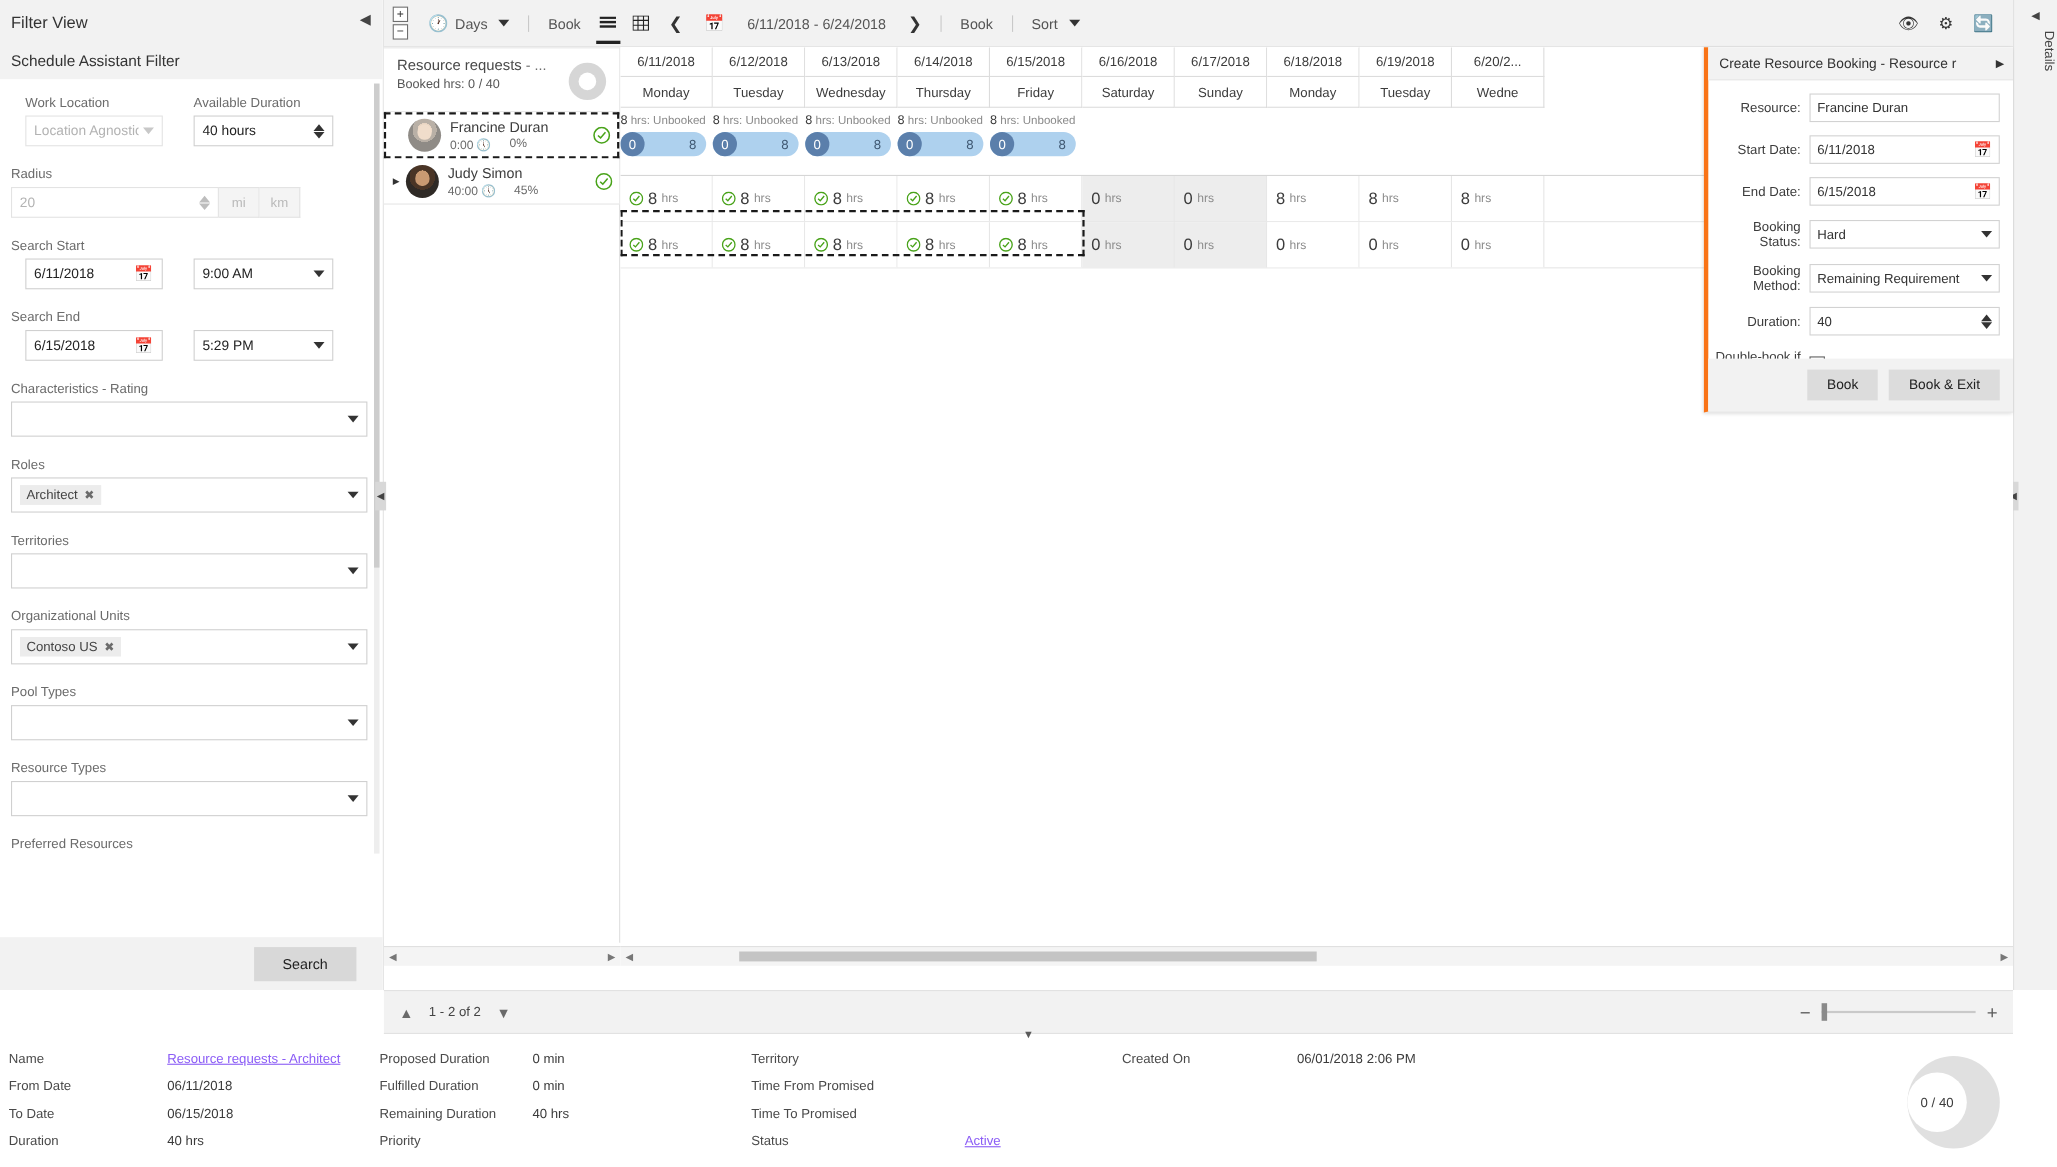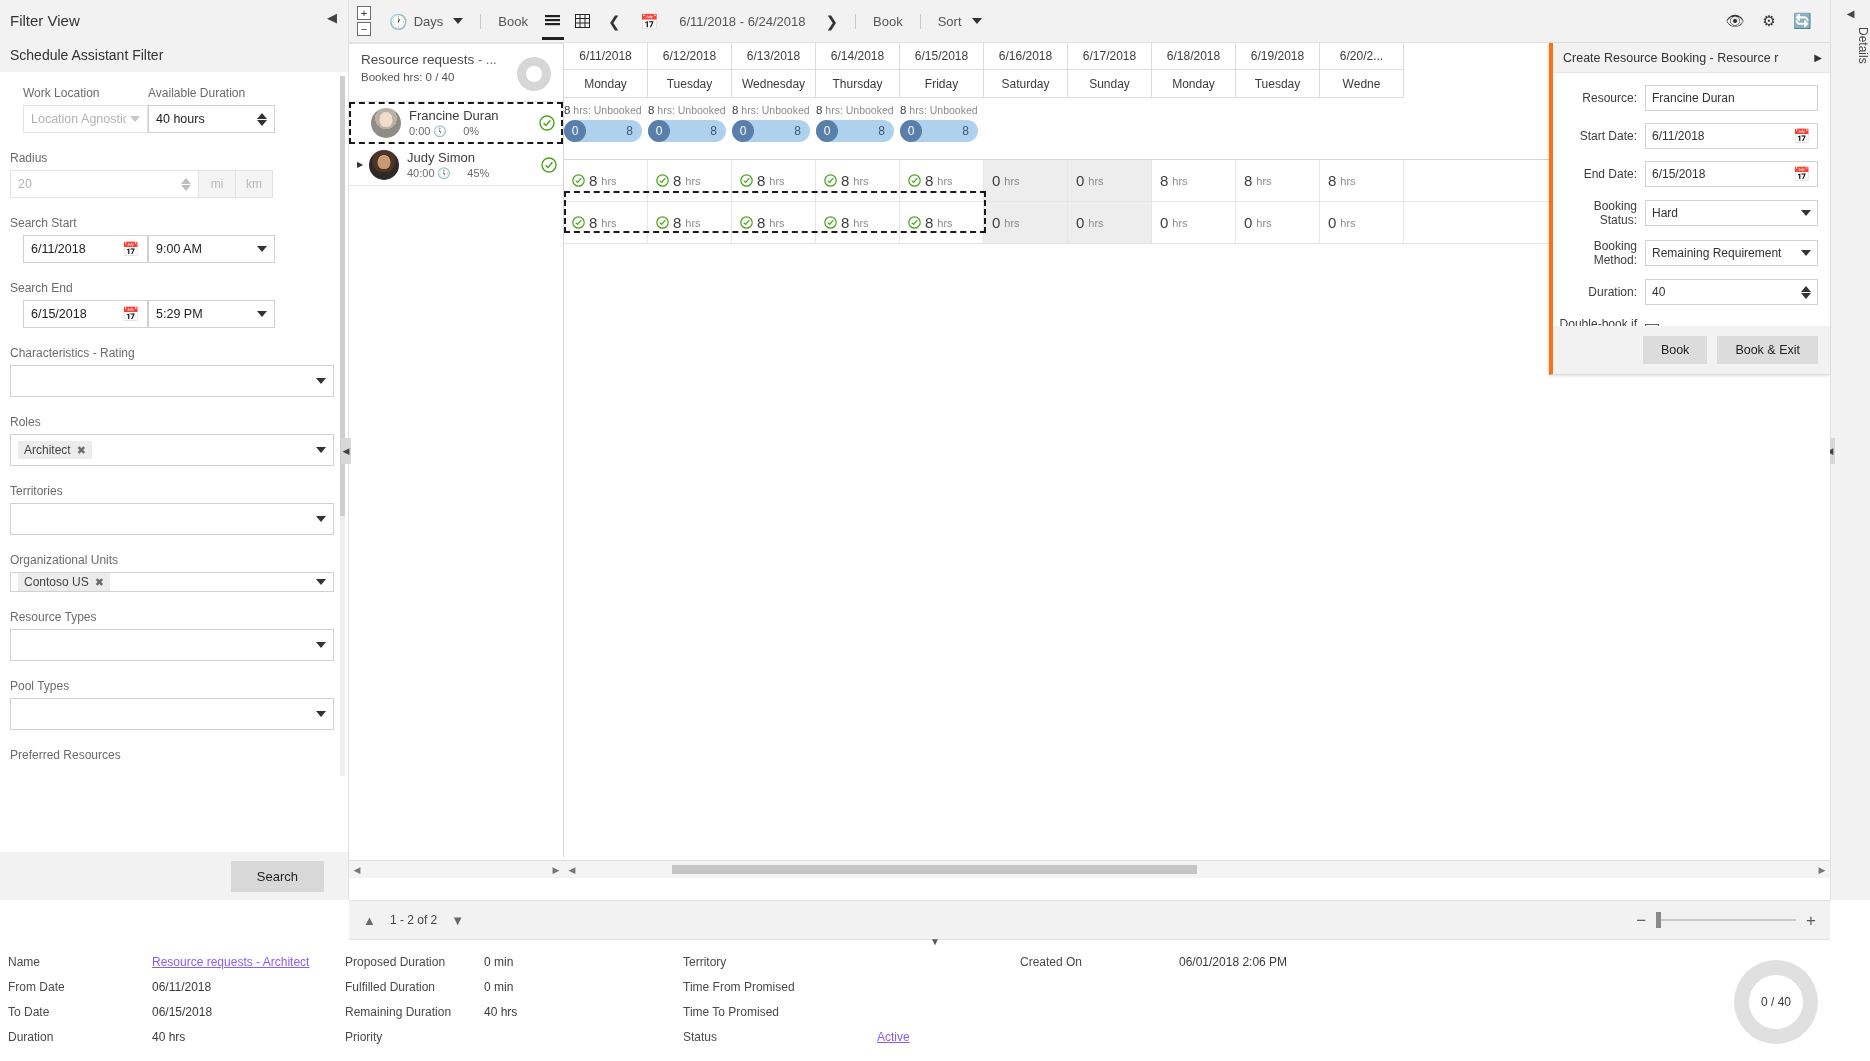--- a/index.html
+++ b/index.html
@@ -28,21 +28,21 @@
   #filter-header .sa-title { font-size: 14px; color: #333; margin-top: 18px; }
   #filter-collapse {
     position: absolute; right: 8px; top: 10px; width: 16px; height: 16px;
     color: #444; font-size: 13px; line-height: 16px; text-align: center; cursor: pointer;
   }
   #filter-body {
     position: absolute; top: 72px; left: 0; right: 0; bottom: 48px;
     padding: 14px 14px 0 10px; overflow: hidden;
   }
   .fld-label { font-size: 12px; color: #6b6b6b; margin-bottom: 5px; }
-  .row2 { display: flex; gap: 0; padding-left: 13px; }
+  .row2 { display: flex; gap: 28px; padding-left: 13px; }
   .fld { margin-bottom: 18px; }
   .inp {
     height: 28px; border: 1px solid #d0d0d0; background: #fff;
     display: flex; align-items: center; padding: 0 7px; font-size: 12.5px;
     color: #222; position: relative;
   }
   .inp.placeholder-text { color: #b3b3b3; border-color: #e3e3e3; }
   .inp .val { flex: 1; white-space: nowrap; overflow: hidden; }
   .caret { width: 0; height: 0; border-left: 5px solid transparent;
     border-right: 5px solid transparent; border-top: 6px solid #333; margin-left: 4px; }
@@ -312,21 +312,21 @@
   .bp-grid .k { color: #4a4a4a; line-height: 21px; }
   .bp-grid .v { color: #3b3b3b; line-height: 21px; }
   .bp-grid .v a { color: #8b5cf6; text-decoration: underline; cursor: pointer; }
   #col1 { left: 8px; grid-template-columns: 130px auto; }
   #col2 { left: 345px; grid-template-columns: 125px auto; }
   #col3 { left: 683px; grid-template-columns: 180px auto; }
   #col4 { left: 1020px; grid-template-columns: 145px auto; }
   #bottom-donut {
     position: absolute; right: 52px; top: 20px; width: 84px; height: 84px;
     border-radius: 50%; background: #e0e0e0;
-    display: flex; align-items: center; justify-content: center;
+    display: flex; align-items: center; 
   }
   #bottom-donut .inner {
     width: 54px; height: 54px; border-radius: 50%; background: #fff;
     display: flex; align-items: center; justify-content: center;
     font-size: 12px; color: #3d3d3d;
   }
 </style>
 </head>
 <body>
 
@@ -427,41 +427,41 @@
       <div class="fld">
         <div class="fld-label">Territories</div>
         <div class="inp" style="height:32px;">
           <span class="val"></span>
           <span class="caret"></span>
         </div>
       </div>
 
       <div class="fld">
         <div class="fld-label">Organizational Units</div>
-        <div class="inp" style="height:20px;">
+        <div class="inp" style="height:32px;">
           <span class="val">
             <span class="token">
               <span>Contoso US</span>
               <span class="x">✖</span>
             </span>
           </span>
           <span class="caret"></span>
         </div>
       </div>
 
       <div class="fld">
-        <div class="fld-label">Resource Types</div>
+        <div class="fld-label">Pool Types</div>
         <div class="inp" style="height:32px;">
           <span class="val"></span>
           <span class="caret"></span>
         </div>
       </div>
 
       <div class="fld">
-        <div class="fld-label">Pool Types</div>
+        <div class="fld-label">Resource Types</div>
         <div class="inp" style="height:32px;">
           <span class="val"></span>
           <span class="caret"></span>
         </div>
       </div>
 
       <div class="fld">
         <div class="fld-label">Preferred Resources</div>
       </div>
     </div>

